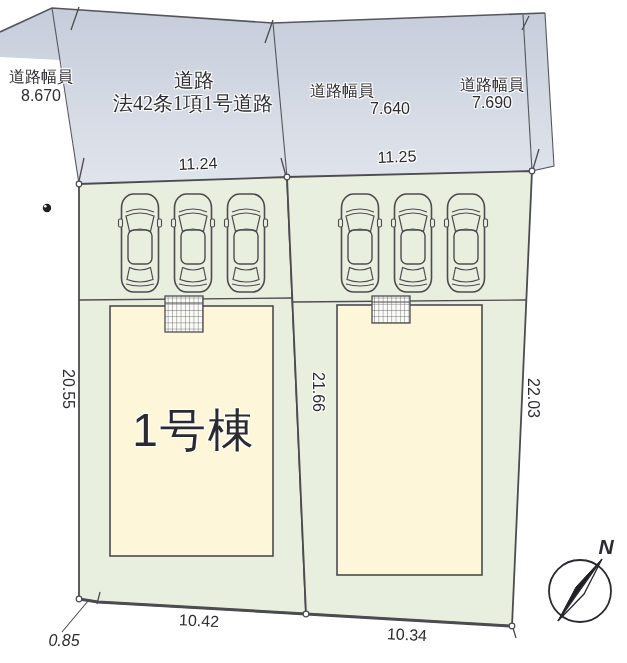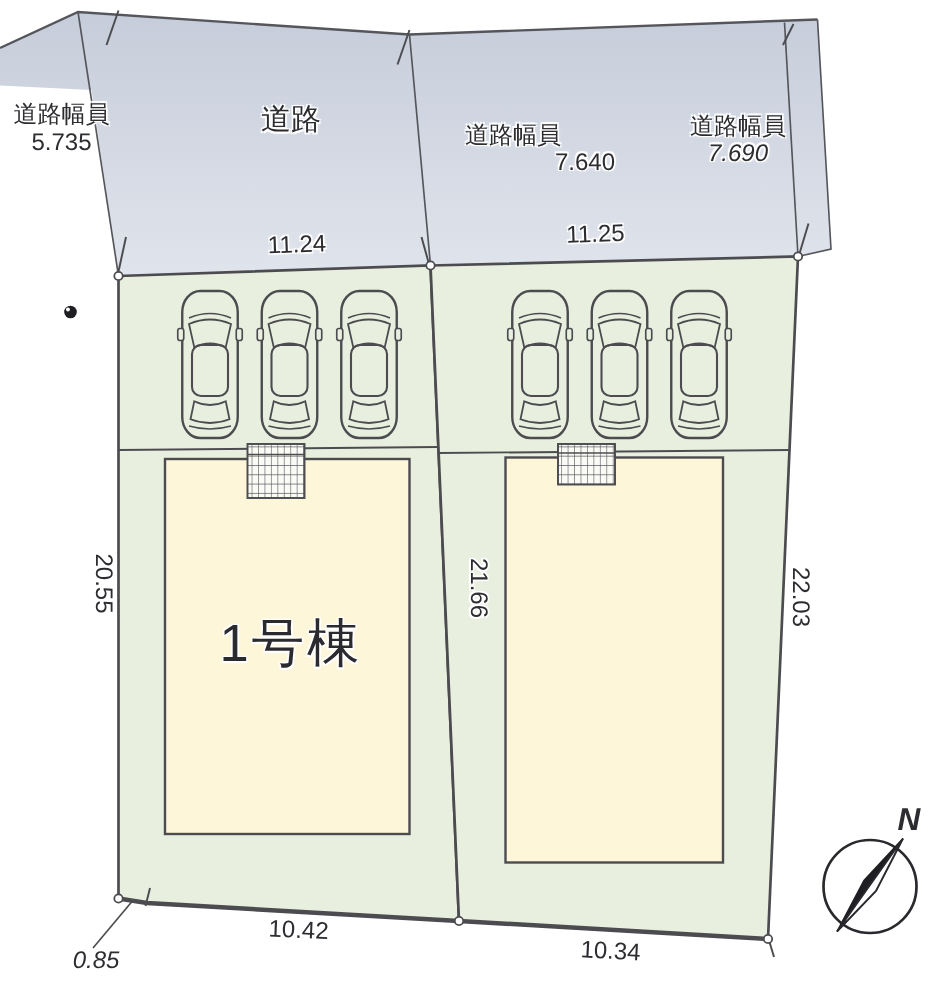--- a/index.html
+++ b/index.html
@@ -15,21 +15,21 @@
     position:absolute;
     color:#2c2c31;
     white-space:nowrap;
     transform:translate(-50%,-50%);
     text-shadow:-1px -1px 0 #fff,1px -1px 0 #fff,-1px 1px 0 #fff,1px 1px 0 #fff,0 0 3px #fff;
     line-height:1.1;
   }
   .sz-road-name{font-size:20px;font-family:Liberation Serif, serif;}
   .sz-road-width{font-size:16px;}
   .sz-dim{font-size:16px;}
-  .sz-building{font-size:35px;font-weight:500;letter-spacing:2px;color:#2b2b2f;}
+  .sz-building{font-size:46px;font-weight:500;letter-spacing:2px;color:#2b2b2f;}
   .sz-north{font-size:21px;font-style:italic;font-weight:600;}
   .rot90{transform:translate(-50%,-50%) rotate(90deg);}
   .tilt-up{transform:translate(-50%,-50%) rotate(-2deg);}
   .tilt-dn{transform:translate(-50%,-50%) rotate(2.5deg);}
   .tilt-dn2{transform:translate(-50%,-50%) rotate(3deg);}
 </style>
 </head>
 <body>
 
 <div class="canvas">
@@ -114,29 +114,30 @@
     </g>
 
     <g>
       <circle cx="580" cy="591" r="31" fill="none" stroke="#2a2a2e" stroke-width="1.8"></circle>
       <polygon points="602,559 576,587 558,621" fill="#1f1f23" stroke="#1f1f23" stroke-width="1"></polygon>
       <polygon points="602,559 584,594 558,621" fill="#ffffff" stroke="#2a2a2e" stroke-width="1.3"></polygon>
     </g>
   </svg>
 
   <div class="lbl sz-road-width" style="left:41px;top:77px;">道路幅員</div>
-  <div class="lbl sz-road-width" style="left:41px;top:96px;">5.735</div>
+  <div class="lbl sz-road-width" style="left:41px;top:96px;">8.670</div>
 
   <div class="lbl sz-road-name" style="left:194px;top:80px;">道路</div>
+  <div class="lbl sz-road-name" style="left:193px;top:103px;">法42条1項1号道路</div>
 
   <div class="lbl sz-road-width" style="left:342px;top:91px;">道路幅員</div>
   <div class="lbl sz-road-width" style="left:342px;top:109px;margin-left:48px;">7.640</div>
 
   <div class="lbl sz-road-width" style="left:492px;top:85px;">道路幅員</div>
-  <div class="lbl sz-road-width" style="left:492px;top:103px;font-style:italic;">7.690</div>
+  <div class="lbl sz-road-width" style="left:492px;top:103px;">7.690</div>
 
   <div class="lbl sz-dim tilt-up" style="left:198px;top:164px;">11.24</div>
   <div class="lbl sz-dim tilt-up" style="left:397px;top:157px;">11.25</div>
 
   <div class="lbl sz-dim rot90" style="left:68px;top:389px;">20.55</div>
   <div class="lbl sz-dim rot90" style="left:318px;top:392px;">21.66</div>
   <div class="lbl sz-dim rot90" style="left:533px;top:398px;">22.03</div>
 
   <div class="lbl sz-building" style="left:194px;top:430px;">1号棟</div>
 

